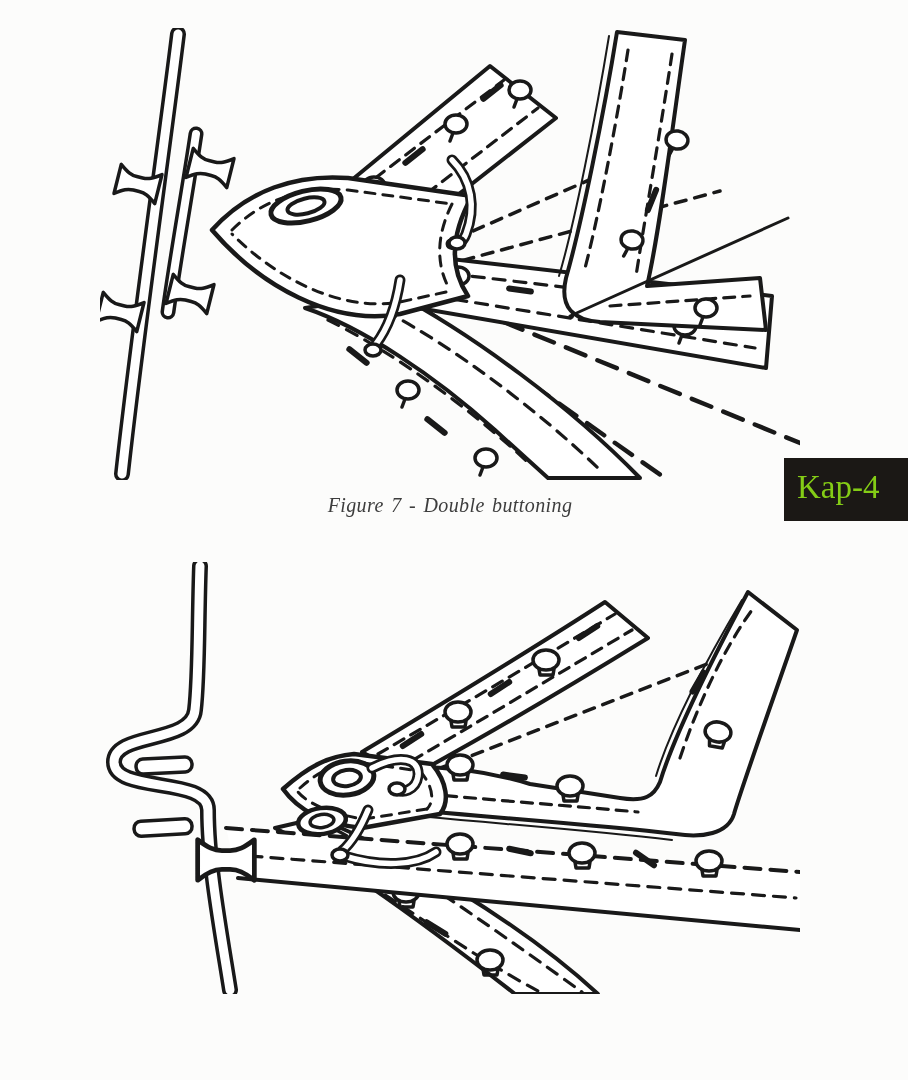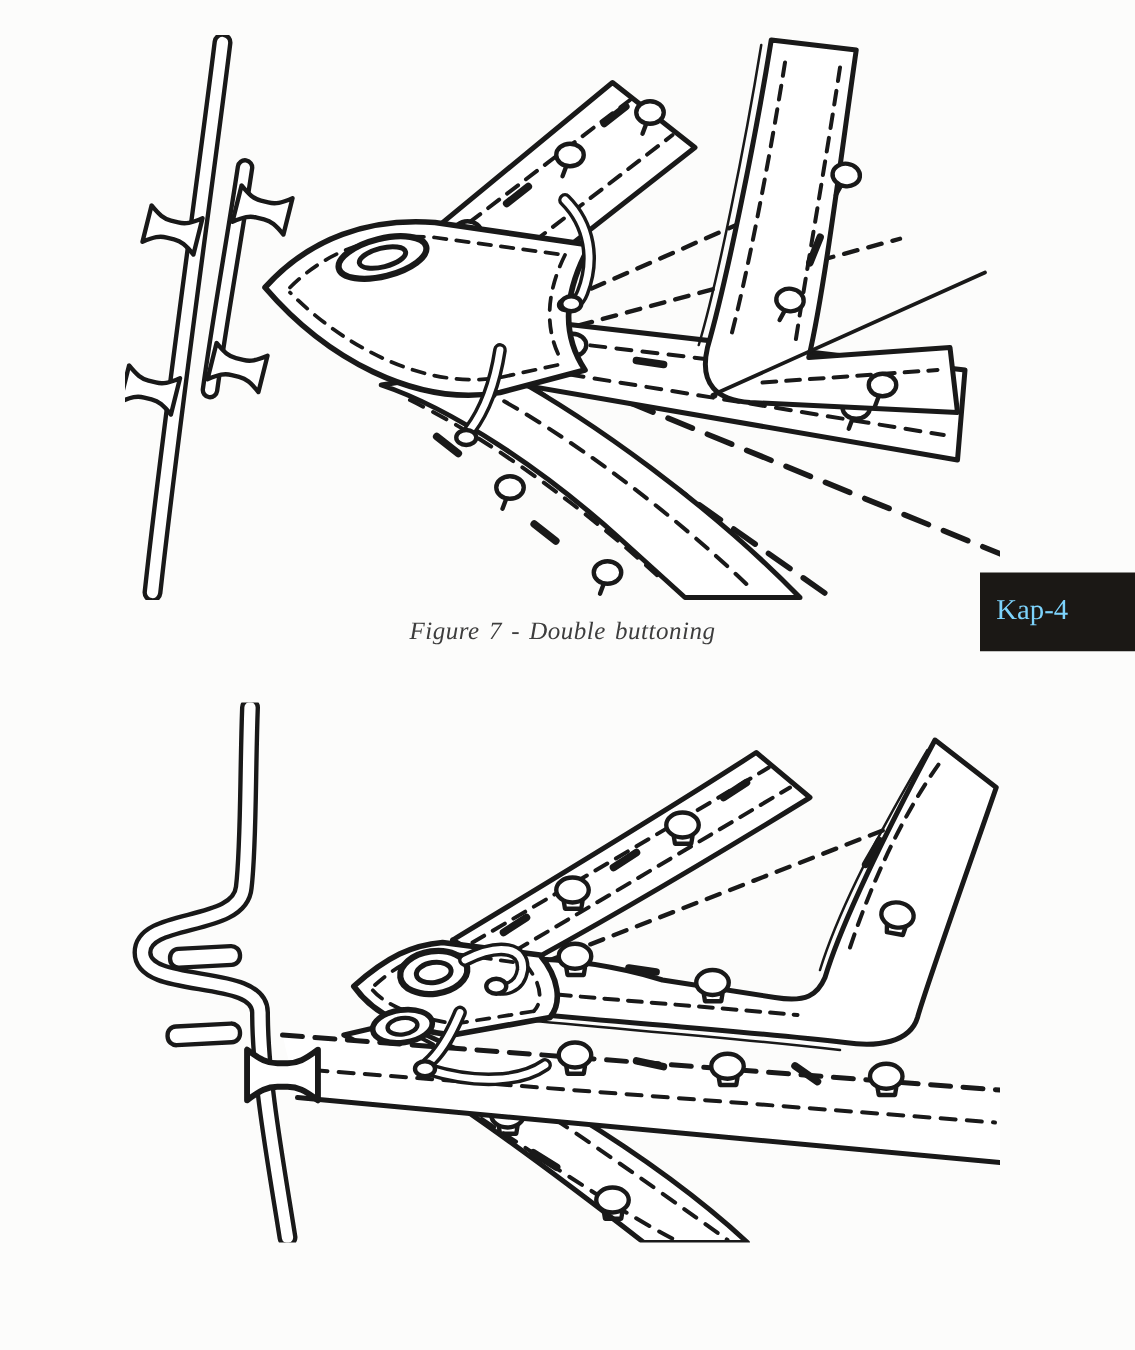--- a/index.html
+++ b/index.html
@@ -17,21 +17,21 @@
     font-family:"Liberation Serif",serif;letter-spacing:.4px;word-spacing:2px;
   }
   #caption-7{top:494px;}
   #caption-8{top:1008px;}
   .side-tab{
     position:absolute;left:784px;top:458px;width:124px;height:63px;
     background:#1b1815;display:flex;align-items:center;
     box-sizing:border-box;padding-left:13px;
   }
   .side-tab span{
-    color:#7dd3fc;font-size:23px;font-family:"Liberation Serif",serif;
+    color:#84cc16;font-size:33px;font-family:"Liberation Serif",serif;
     transform:translateY(-2px);
   }
   svg{display:block;}
 </style>
 </head>
 <body>
 
 <div class="page">
 
   <svg id="fig7-svg" class="figure-svg" viewBox="0 0 700 452" xmlns="http://www.w3.org/2000/svg">

